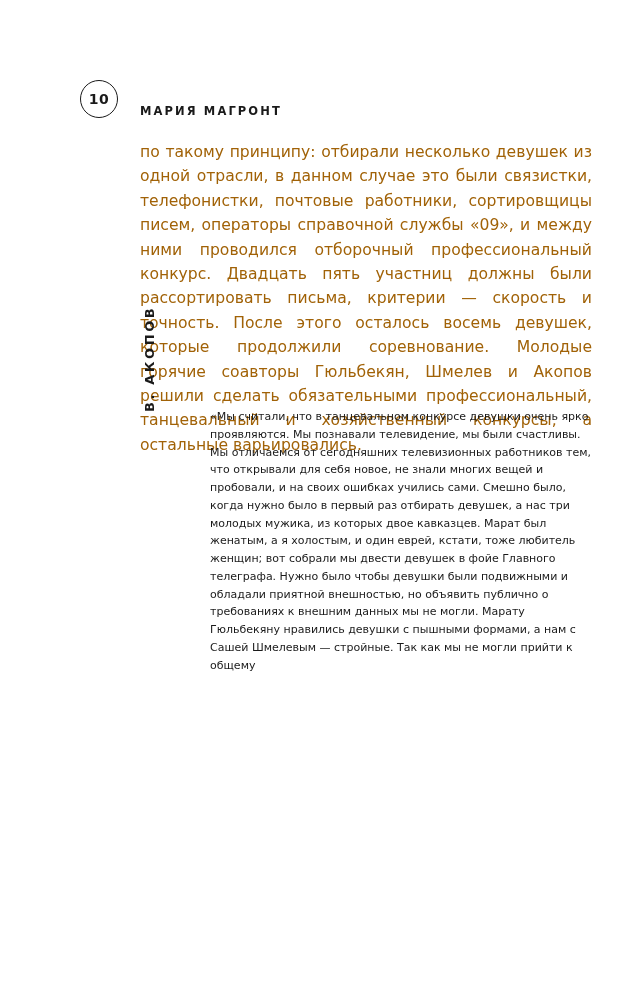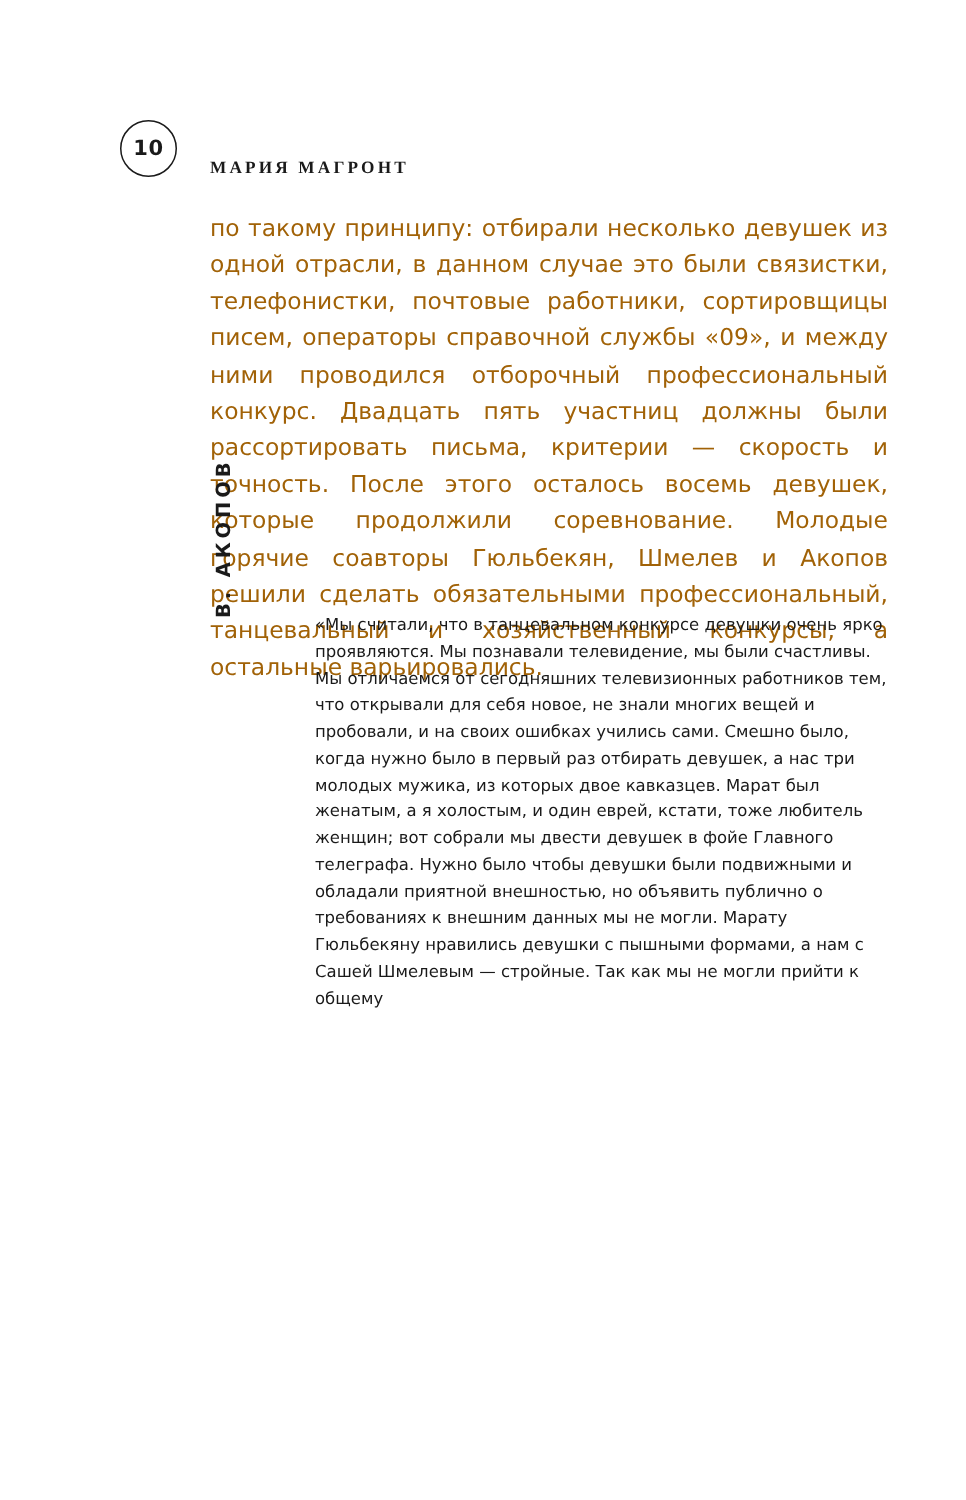--- a/index.html
+++ b/index.html
@@ -42,21 +42,20 @@
     letter-spacing: 0.5px;
     box-sizing: border-box;
   }
   .running-title {
     margin-left: 22px;
     font-size: 11.5px;
     font-weight: bold;
     letter-spacing: 2.1px;
     text-transform: uppercase;
     white-space: nowrap;
-    font-family: Liberation Serif, serif;
   }
 
   
   .body-block {
     position: absolute;
     top: 140px;
     left: 140px;
     width: 452px;
   }
   .body-paragraph {

